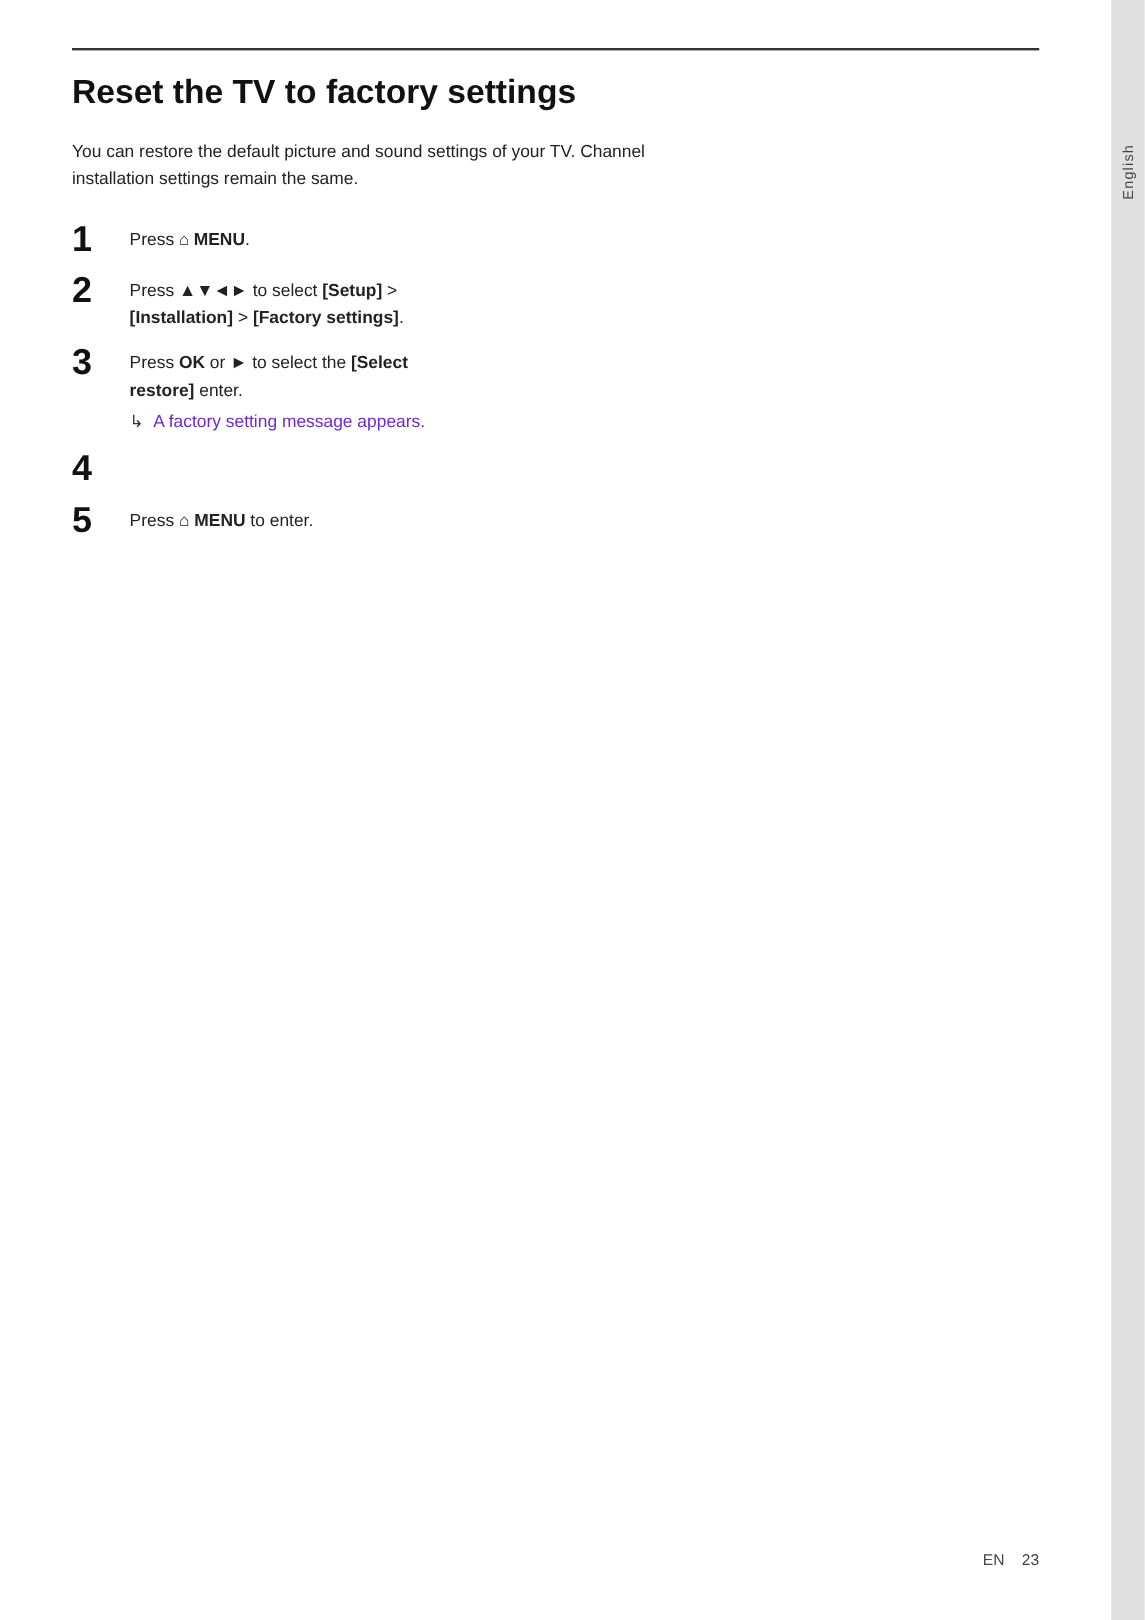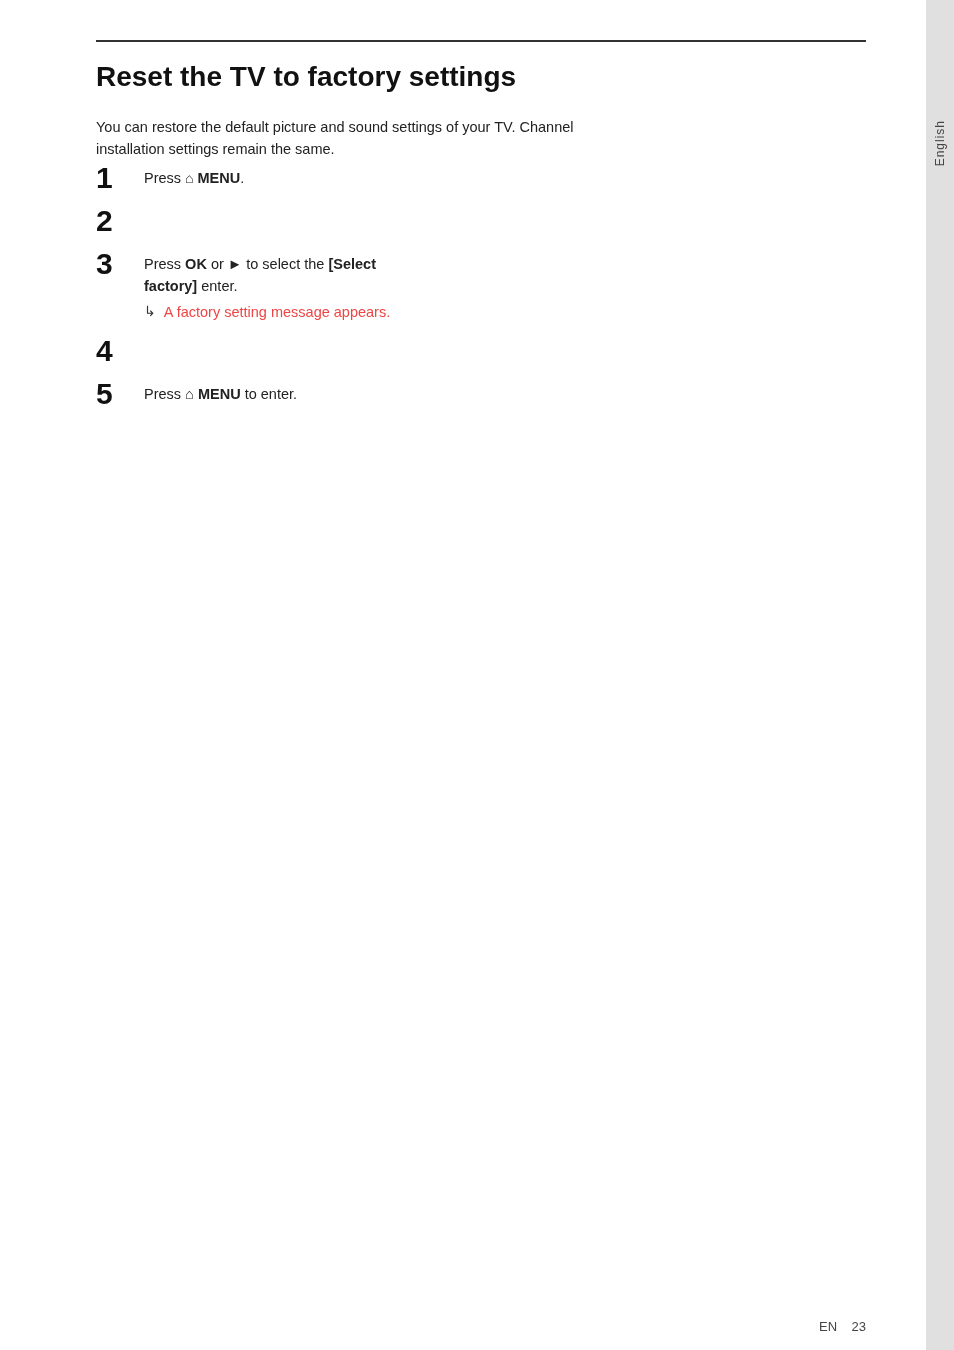--- a/index.html
+++ b/index.html
@@ -17,21 +17,20 @@
       color: #222;
       position: relative;
       overflow: hidden;
     }
 
     .page-container {
       width: 100%;
       height: 100%;
       display: flex;
       flex-direction: row;
-      padding-left: 36px;
     }
 
     .main-content {
       flex: 1;
       padding: 40px 60px 40px 60px;
       position: relative;
     }
 
     .side-tab {
       width: 28px;
@@ -61,20 +60,21 @@
       font-size: 28px;
       font-weight: bold;
       line-height: 1.2;
       margin-bottom: 22px;
       color: #111;
     }
 
     .intro-text {
       font-size: 14.5px;
       line-height: 1.55;
+      margin-bottom: 22px;
       color: #222;
       max-width: 520px;
     }
 
     .steps-list {
       list-style: none;
       padding: 0;
       margin: 0;
     }
 
@@ -116,26 +116,26 @@
     }
 
     .sub-note-arrow {
       margin-right: 8px;
       font-size: 14px;
       color: #333;
     }
 
     .sub-note-text {
       font-size: 14.5px;
-      color: #ef4444;
+      color: #6d28d9;
     }
 
     .page-footer {
       position: absolute;
-      bottom: 16px;
+      bottom: 43px;
       right: 60px;
       font-size: 13px;
       color: #444;
     }
   </style>
 </head>
 <body>
 
 <div class="page-container">
   <div class="main-content">
@@ -150,32 +150,42 @@
       <li class="step-item">
         <span class="step-number">1</span>
         <div class="step-content">
           <span>Press</span>
           <span style="font-size:14px;"> ⌂ </span><strong>MENU</strong>.
         </div>
       </li>
 
       <li class="step-item">
         <span class="step-number">2</span>
+        <div class="step-content">
+          <span>Press</span>
+          <span> ▲▼◄► </span>
+          <span>to select</span>
+          <strong> [Setup]</strong>
+          <span> &gt; </span><br>
+          <strong>[Installation]</strong>
+          <span> &gt; </span>
+          <strong>[Factory settings]</strong>.
+        </div>
       </li>
 
       <li class="step-item">
         <span class="step-number">3</span>
         <div class="step-content">
           <span>Press</span>
           <strong> OK</strong>
           <span> or </span>
           <strong>►</strong>
           <span> to select the </span>
           <strong>[Select</strong><br>
-          <strong>factory]</strong>
+          <strong>restore]</strong>
           <span> enter.</span>
           <div class="sub-note">
             <span class="sub-note-arrow">↳</span>
             <span class="sub-note-text">A factory setting message appears.</span>
           </div>
         </div>
       </li>
 
       <li class="step-item">
         <span class="step-number">4</span>

